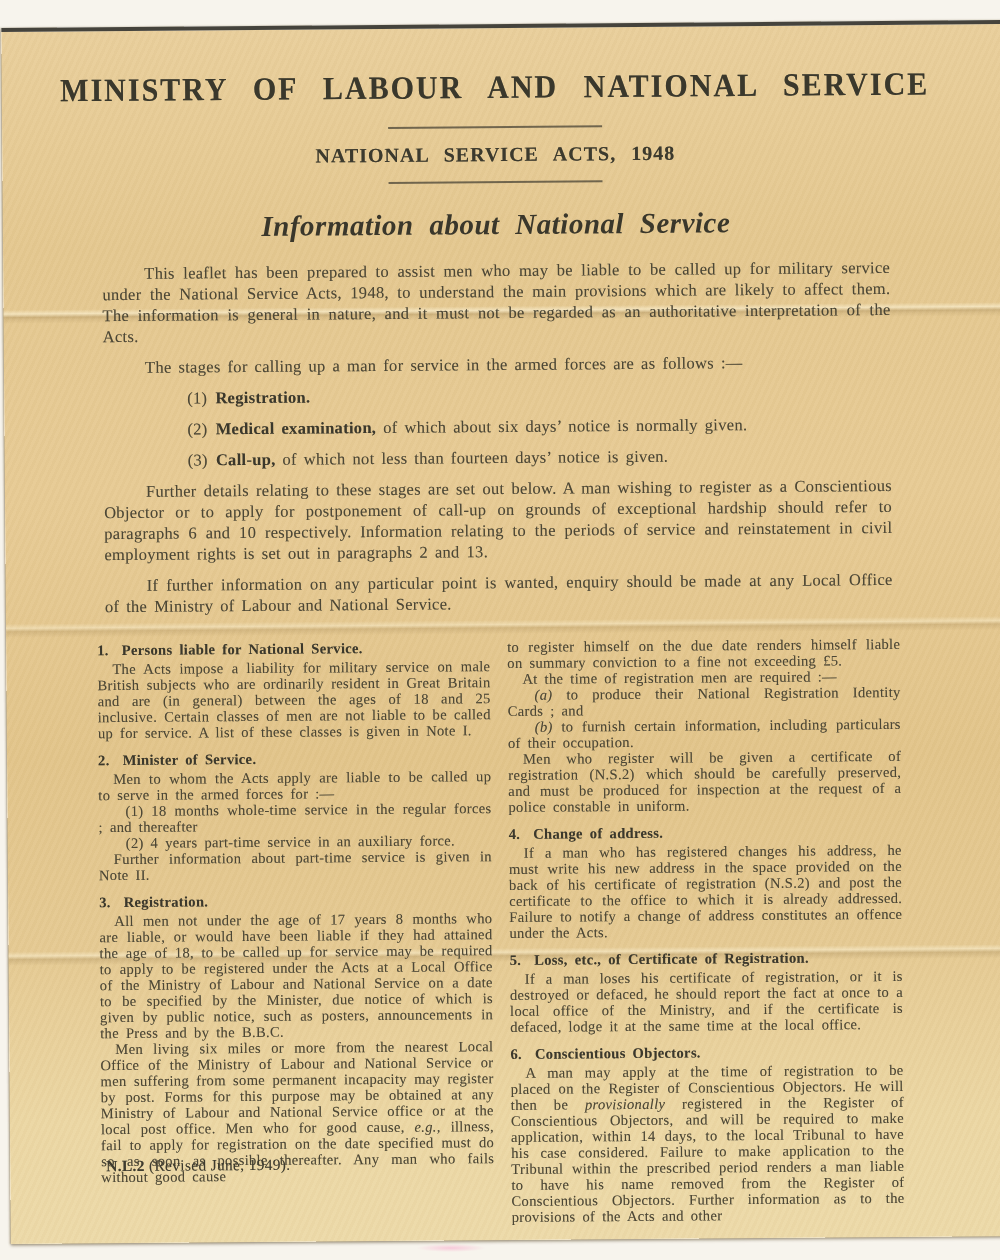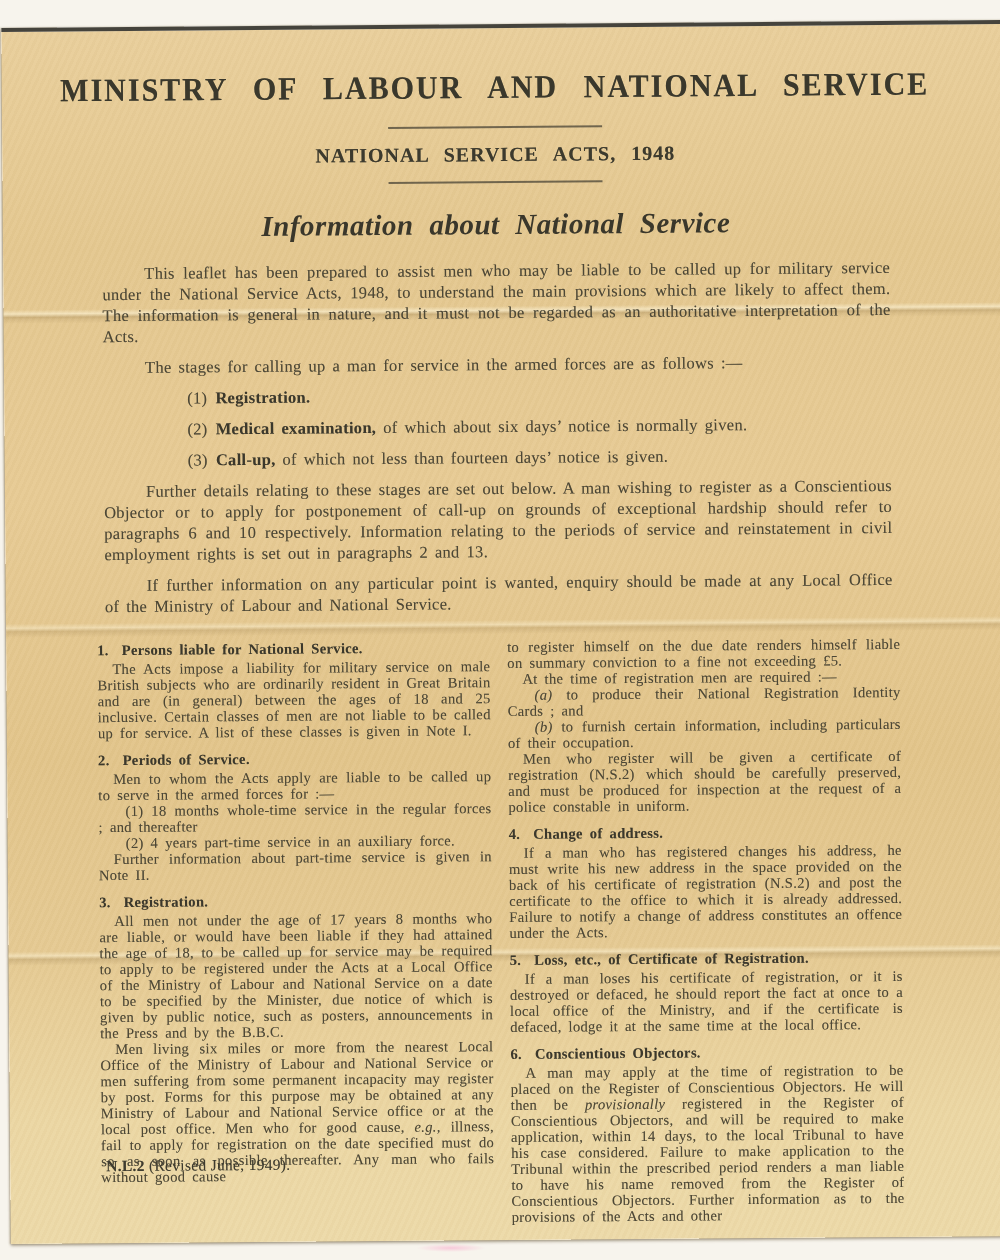--- a/index.html
+++ b/index.html
@@ -127,21 +127,21 @@
       <p class="ind blockgap">Further details relating to these stages are set out below.  A man wishing to register as a Conscientious Objector or to apply for postponement of call-up on grounds of exceptional hardship should refer to paragraphs 6 and 10 respectively.  Information relating to the periods of service and reinstatement in civil employment rights is set out in paragraphs 2 and 13.</p>
       <p class="ind blockgap">If further information on any particular point is wanted, enquiry should be made at any Local Office of the Ministry of Labour and National Service.</p>
     </div>
 
     <div class="columns">
 
       <div class="col">
         <p class="sec-h"><span class="num">1.</span><span>Persons liable for National Service.</span></p>
         <p class="ind2">The Acts impose a liability for military service on male British subjects who are ordinarily resident in Great Britain and are (in general) between the ages of 18 and 25 inclusive.  Certain classes of men are not liable to be called up for service.  A list of these classes is given in Note I.</p>
 
-        <p class="sec-h"><span class="num">2.</span><span>Periods of Service.</span></p>
+        <p class="sec-h"><span class="num">2.</span><span>Minister of Service.</span></p>
         <p class="ind2">Men to whom the Acts apply are liable to be called up to serve in the armed forces for :—</p>
         <p class="item">(1) 18 months whole-time service in the regular forces ;  and thereafter</p>
         <p class="item">(2) 4 years part-time service in an auxiliary force.</p>
         <p class="ind2">Further information about part-time service is given in Note II.</p>
 
         <p class="sec-h"><span class="num">3.</span><span>Registration.</span></p>
         <p class="ind2">All men not under the age of 17 years 8 months who are liable, or would have been liable if they had attained the age of 18, to be called up for service may be required to apply to be registered under the Acts at a Local Office of the Ministry of Labour and National Service on a date to be specified by the Minister, due notice of which is given by public notice, such as posters, announcements in the Press and by the B.B.C.</p>
         <p class="ind2"><span>Men living six miles or more from the nearest Local Office of the Ministry of Labour and National Service or men suffering from some permanent incapacity may register by post.  Forms for this purpose may be obtained at any Ministry of Labour and National Service office or at the local post office.  Men who for good cause, </span><em>e.g.,</em><span> illness, fail to apply for registration on the date specified must do so as soon as possible thereafter.  Any man who fails without good cause</span></p>
       </div>
 

